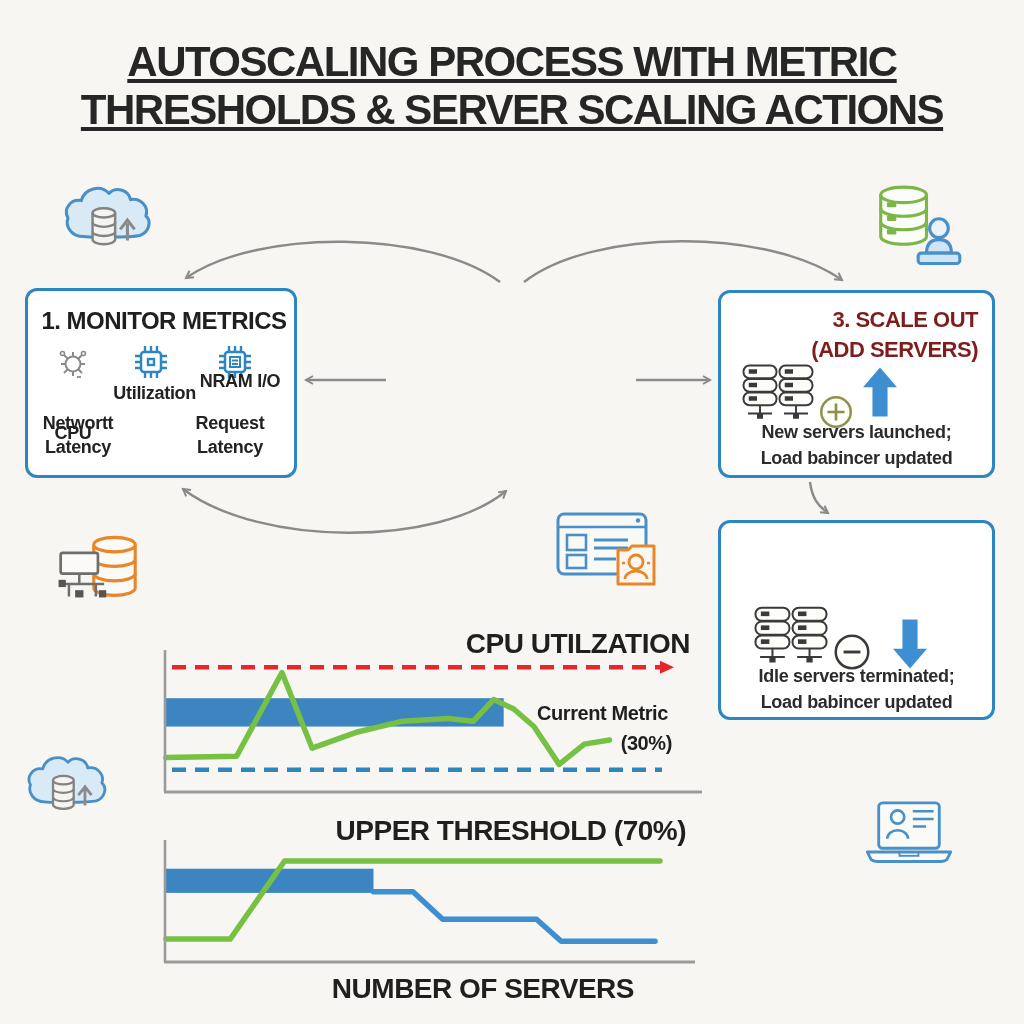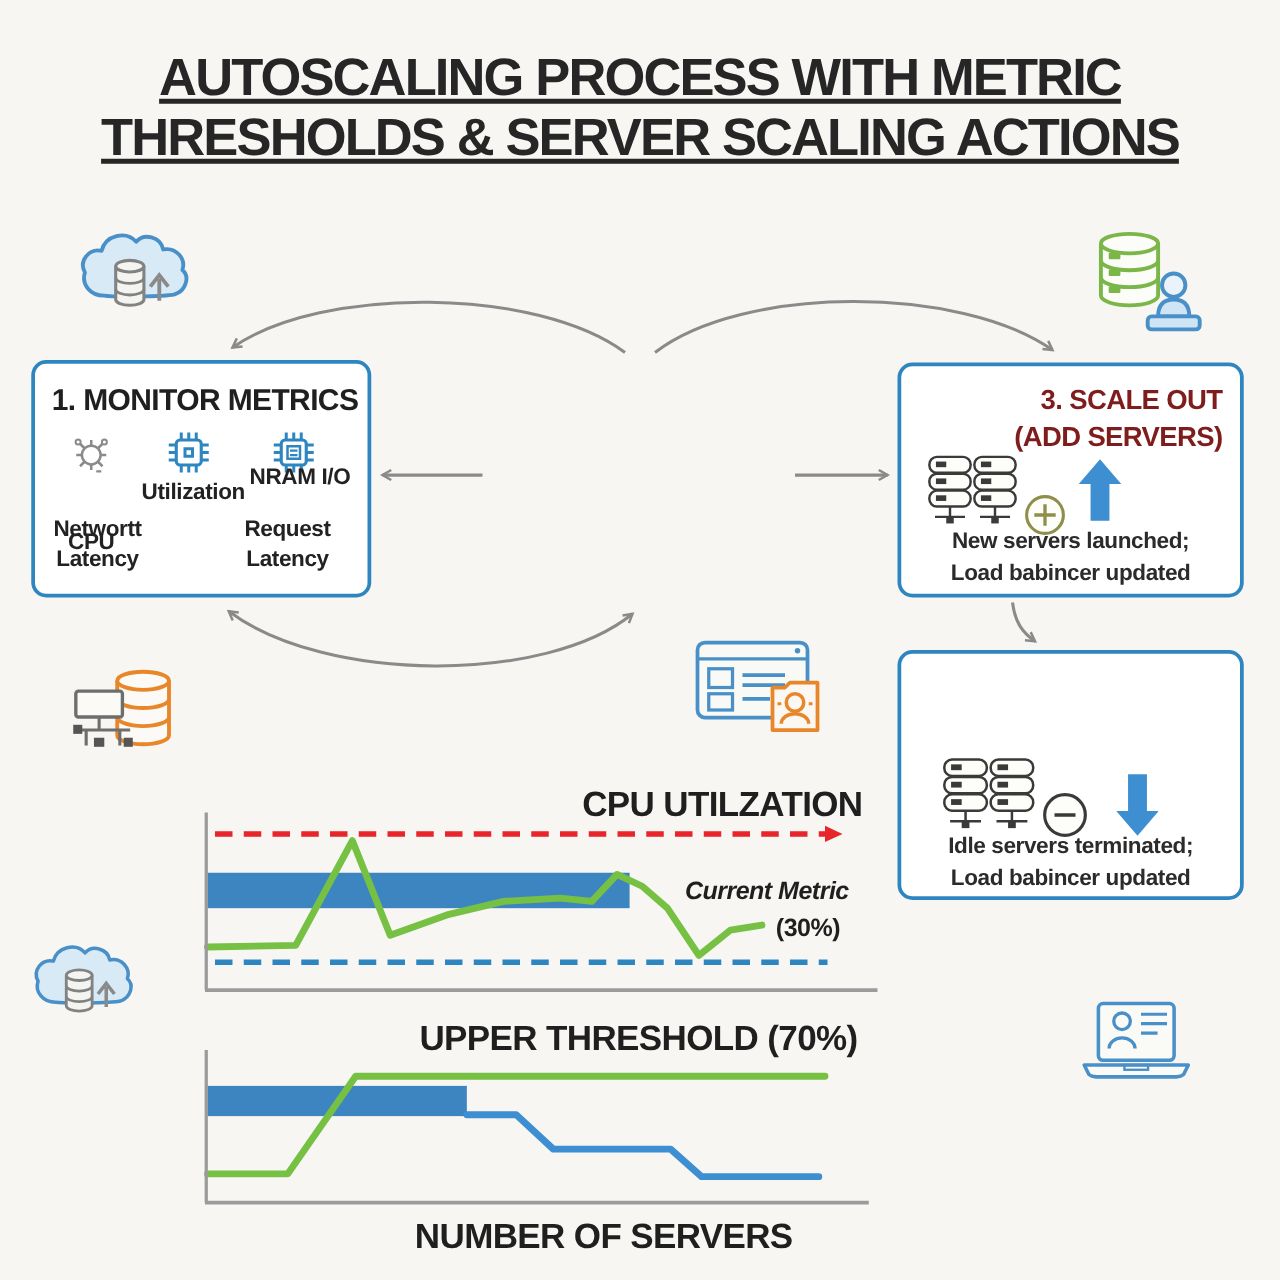--- a/index.html
+++ b/index.html
@@ -213,21 +213,21 @@
     <div class="abs chart-title" style="left:0;top:8px;width:540px;">CPU UTILZATION</div>
     <svg id="chart1-svg" class="abs" style="left:0;top:28px;" width="580" height="150" viewBox="0 0 580 150">
         <rect x="16" y="50.19999999999999" width="337.68" height="28.350000000000023" fill="#3d85c0"></rect>
         <line x1="22" y1="19.14999999999999" x2="512" y2="19.14999999999999" stroke="#e8252a" stroke-width="4.5" stroke-dasharray="14 9"></line>
         <polygon points="524,19.14999999999999 510,12.649999999999991 510,25.64999999999999" fill="#e8252a"></polygon>
         <line x1="22" y1="121.75" x2="512" y2="121.75" stroke="#2e86c1" stroke-width="4.5" stroke-dasharray="14 9"></line>
         <polyline points="16,109.6 86.56,108.25 131.92000000000002,24.549999999999997 162.16,100.15 207.52,83.95 252.88,73.15 298.24,70.45 323.44,73.15 343.6,51.55 363.76,61 383.92,78.55000000000001 409.12,116.35 434.32,96.1 459.52,92.05" fill="none" stroke="#76c043" stroke-width="5.5" stroke-linejoin="round" stroke-linecap="round"></polyline>
         <line x1="15" y1="2" x2="15" y2="144" stroke="#9b9b9b" stroke-width="2.6"></line>
         <line x1="14" y1="144" x2="552" y2="144" stroke="#9b9b9b" stroke-width="3"></line>
       </svg>
-    <div class="abs chart-anno" style="left:396px;top:82px;width:133px;font-style:italic;">Current Metric</div>
+    <div class="abs chart-anno" style="left:385px;top:82px;width:133px;">Current Metric</div>
     <div class="abs chart-anno" style="left:385px;top:112px;width:137px;">(30%)</div>
   </div>
 
   <div class="abs" style="left:150px;top:812px;width:580px;height:200px;">
     <div class="abs chart-title" style="left:0;top:3px;width:536px;">UPPER THRESHOLD (70%)</div>
     <svg id="chart2-svg" class="abs" style="left:0;top:26px;" width="580" height="130" viewBox="0 0 580 130">
         <rect x="16" y="30.700000000000003" width="207.48" height="24.200000000000003" fill="#3d85c0"></rect>
         <polyline points="16,101.1 80.22,101.1 134.56,23 510,23" fill="none" stroke="#76c043" stroke-width="5.5" stroke-linejoin="round" stroke-linecap="round"></polyline>
         <polyline points="223.48,53.8 263,53.8 292.64000000000004,81.3 386.5,81.3 411.20000000000005,103.3 505.06,103.3" fill="none" stroke="#3d8fd1" stroke-width="5.5" stroke-linejoin="round" stroke-linecap="round"></polyline>
         <line x1="15" y1="2" x2="15" y2="124" stroke="#9b9b9b" stroke-width="2.6"></line>

